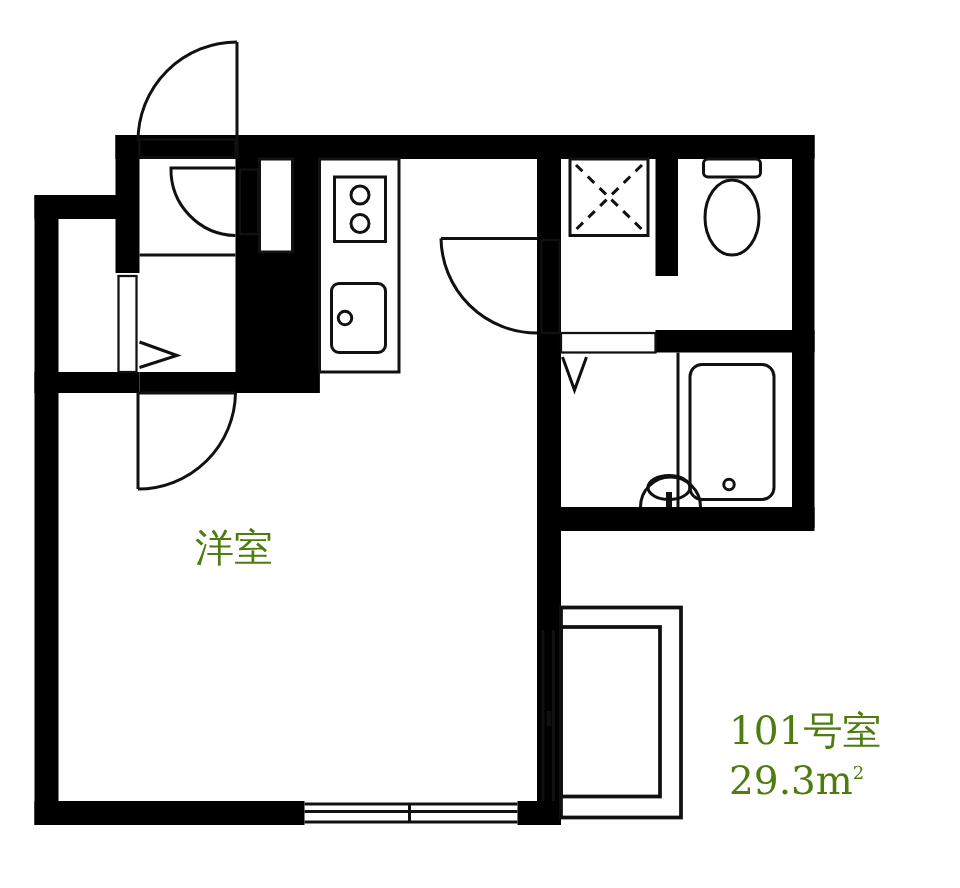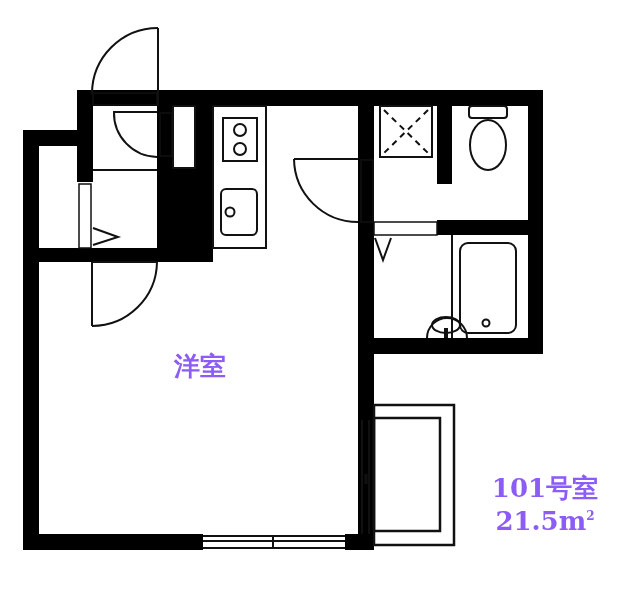--- a/index.html
+++ b/index.html
@@ -1,20 +1,20 @@
 <!DOCTYPE html>
 <html><head>
 <meta charset="utf-8">
 <style>
   html,body{margin:0;padding:0;background:#fff;}
   #canvas{position:relative;width:640px;height:592px;background:#fff;overflow:hidden;}
   svg{position:absolute;left:0;top:0;}
-  .lbl{position:absolute;font-family:"DejaVu Serif","Liberation Serif",serif;color:#8b5cf6;text-align:center;line-height:1.25;font-weight:bold;}
+  .lbl{position:absolute;font-family:"DejaVu Serif","Liberation Serif",serif;color:#4d7c0f;line-height:1.25;}
   #room-label{left:130px;top:350px;width:140px;font-size:26px;}
-  #unit-label{left:470px;top:472px;width:150px;font-size:26px;}
+  #unit-label{left:486px;top:472px;width:150px;font-size:26px;}
   sup{font-size:12px;vertical-align:super;}
 </style>
 </head>
 <body>
 
 <div id="canvas">
 <svg width="640" height="592" viewBox="0 0 640 592" fill="none" stroke="#111" stroke-width="2">
 
   <g fill="#000" stroke="none">
     <rect x="77" y="90" width="466" height="16"></rect>
@@ -107,15 +107,15 @@
     <line x1="273" y1="536" x2="273" y2="548"></line>
   </g>
 </svg>
 
 <div id="room-label" class="lbl">
   <div>洋室</div>
 </div>
 
 <div id="unit-label" class="lbl">
   <div>101号室</div>
-  <div><span>21.5m</span><sup>2</sup></div>
+  <div><span>29.3m</span><sup>2</sup></div>
 </div>
 </div>
 
 </body></html>

